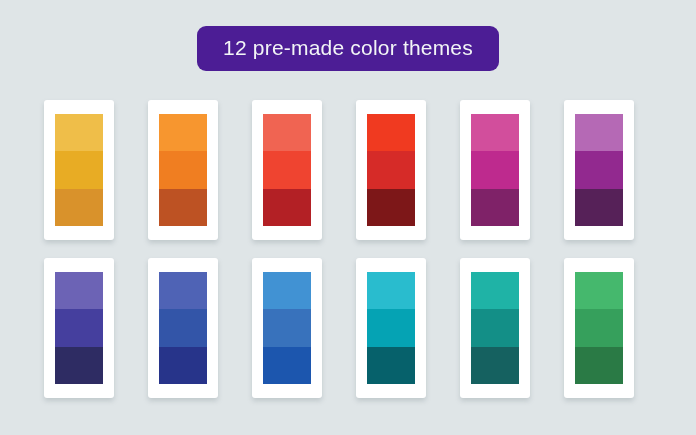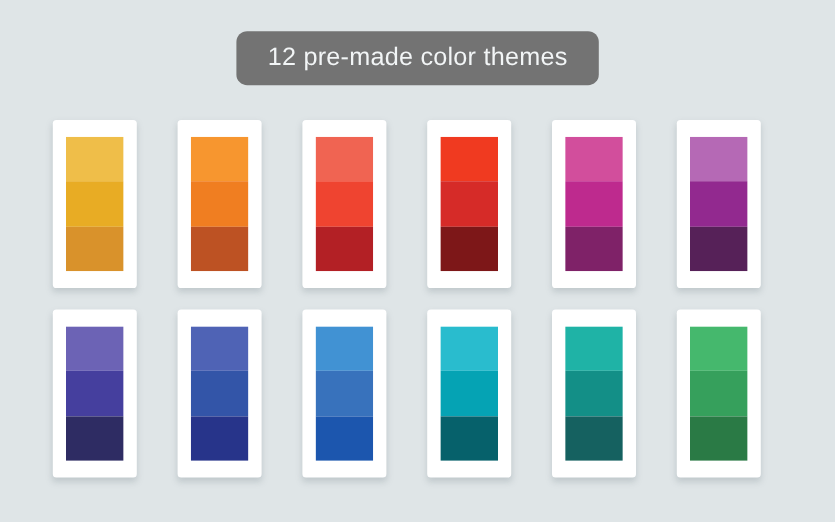--- a/index.html
+++ b/index.html
@@ -76,21 +76,21 @@
     width: 100%;
     flex: 1 1 33.333%;
   }
 </style>
 </head>
 <body>
 
 <div class="stage" style="background: rgb(223, 229, 231);">
 
   <div class="header-row">
-    <div class="title-pill" style="background: #737373; color: rgb(242, 245, 246); text-align: right;">12 pre-made color themes</div>
+    <div class="title-pill" style="background: #4c1d95; color: rgb(242, 245, 246); text-align: right;">12 pre-made color themes</div>
   </div>
 
   <div class="grid">
       <div class="theme-card">
         <div class="swatch-stack">
           <div class="swatch" style="background: rgb(239, 190, 73);"></div>
           <div class="swatch" style="background: rgb(232, 172, 36);"></div>
           <div class="swatch" style="background: rgb(217, 146, 43);"></div>
         </div>
       </div>

